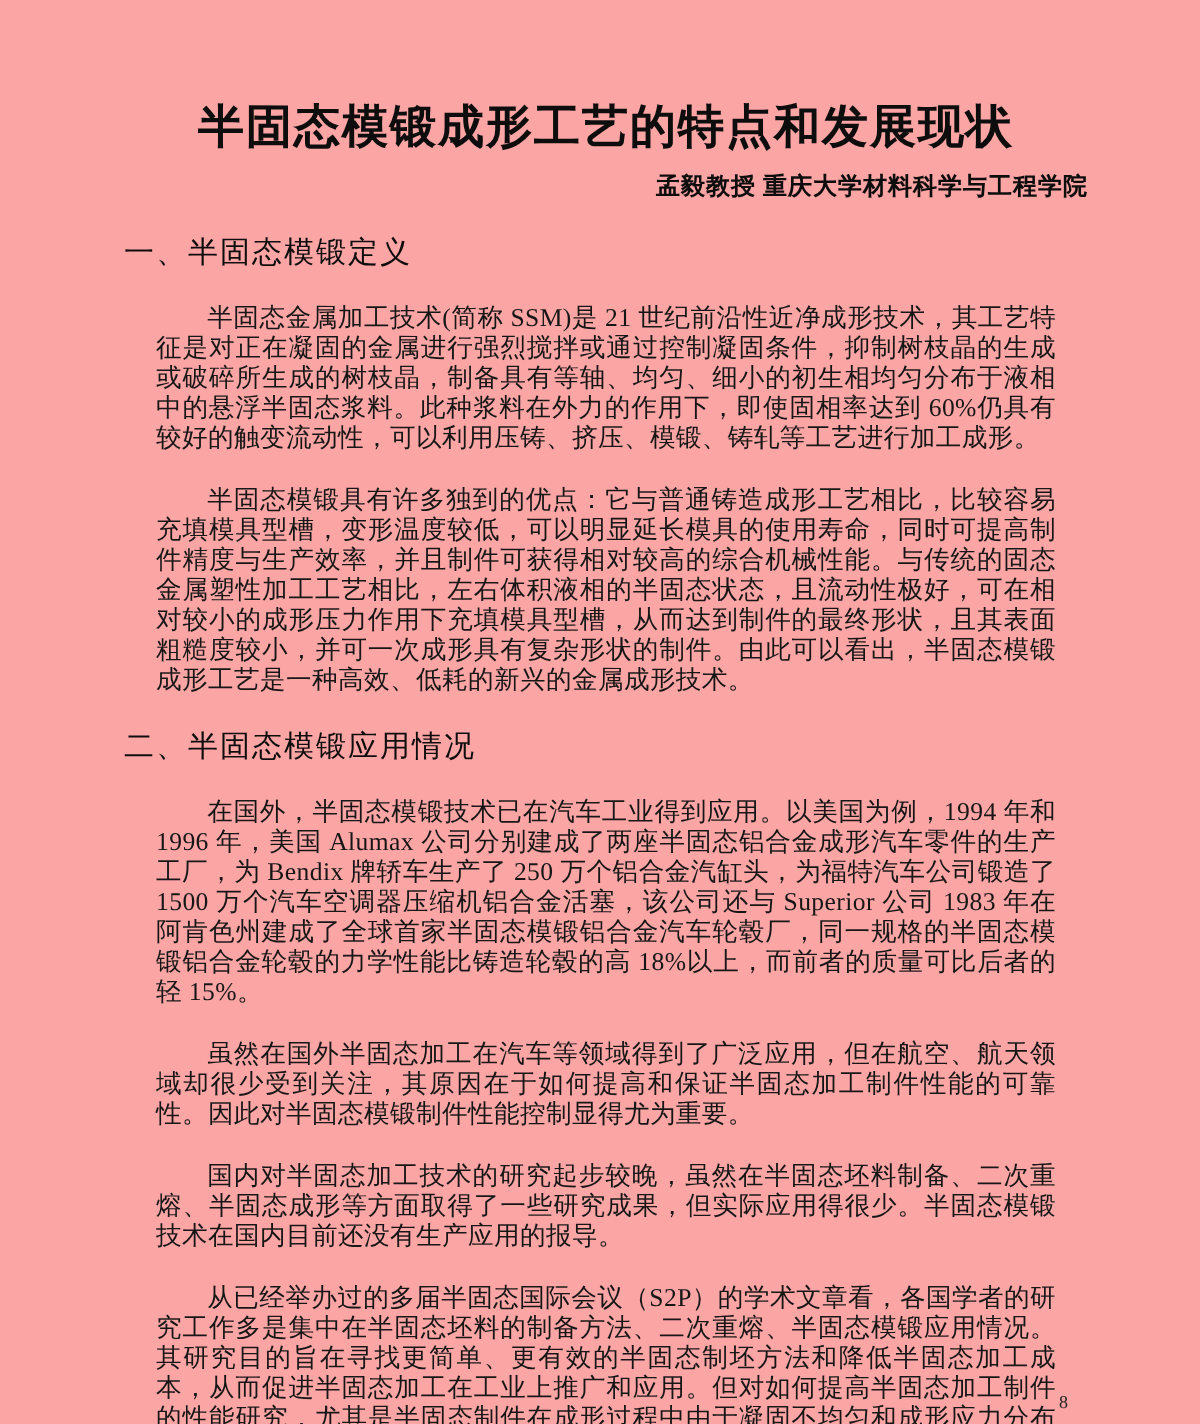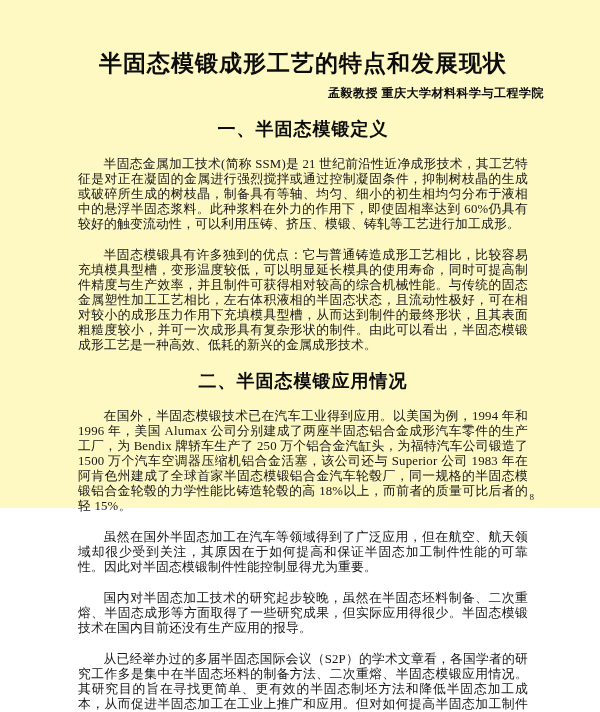--- a/index.html
+++ b/index.html
@@ -10,49 +10,48 @@
     width: 600px;
     height: 712px;
     background: #ffffff;
     overflow: hidden;
     font-family: "Liberation Serif", "DejaVu Serif", serif;
     color: #111111;
   }
   .page {
     position: relative;
     width: 600px;
-    height: 508px;
+    height: 712px;
     box-sizing: border-box;
     padding: 50px 56px 0 62px;
-    background: #fef9c3;
+    background: #fca5a5;
   }
   .doc-title {
     margin: 0;
     text-align: center;
     font-size: 23px;
     font-weight: bold;
     letter-spacing: 1px;
     line-height: 28px;
     color: #0d0d0d;
   }
   .doc-byline {
     margin: 7px 0 0 0;
     text-align: right;
     font-size: 12px;
     font-weight: bold;
     letter-spacing: 0.5px;
     color: #0d0d0d;
   }
   .section-heading {
     margin: 15px 0 6px 0;
-    font-size: 18px;
-    font-weight: bold;
+    font-size: 15px;
+    font-weight: normal;
     letter-spacing: 1px;
     color: #0d0d0d;
-    text-align: center;
   }
   .body-para {
     margin: 16px;
     font-size: 12.8px;
     line-height: 15px;
     text-indent: 2em;
     text-align: justify;
     letter-spacing: 0.2px;
     color: #161616;
   }

